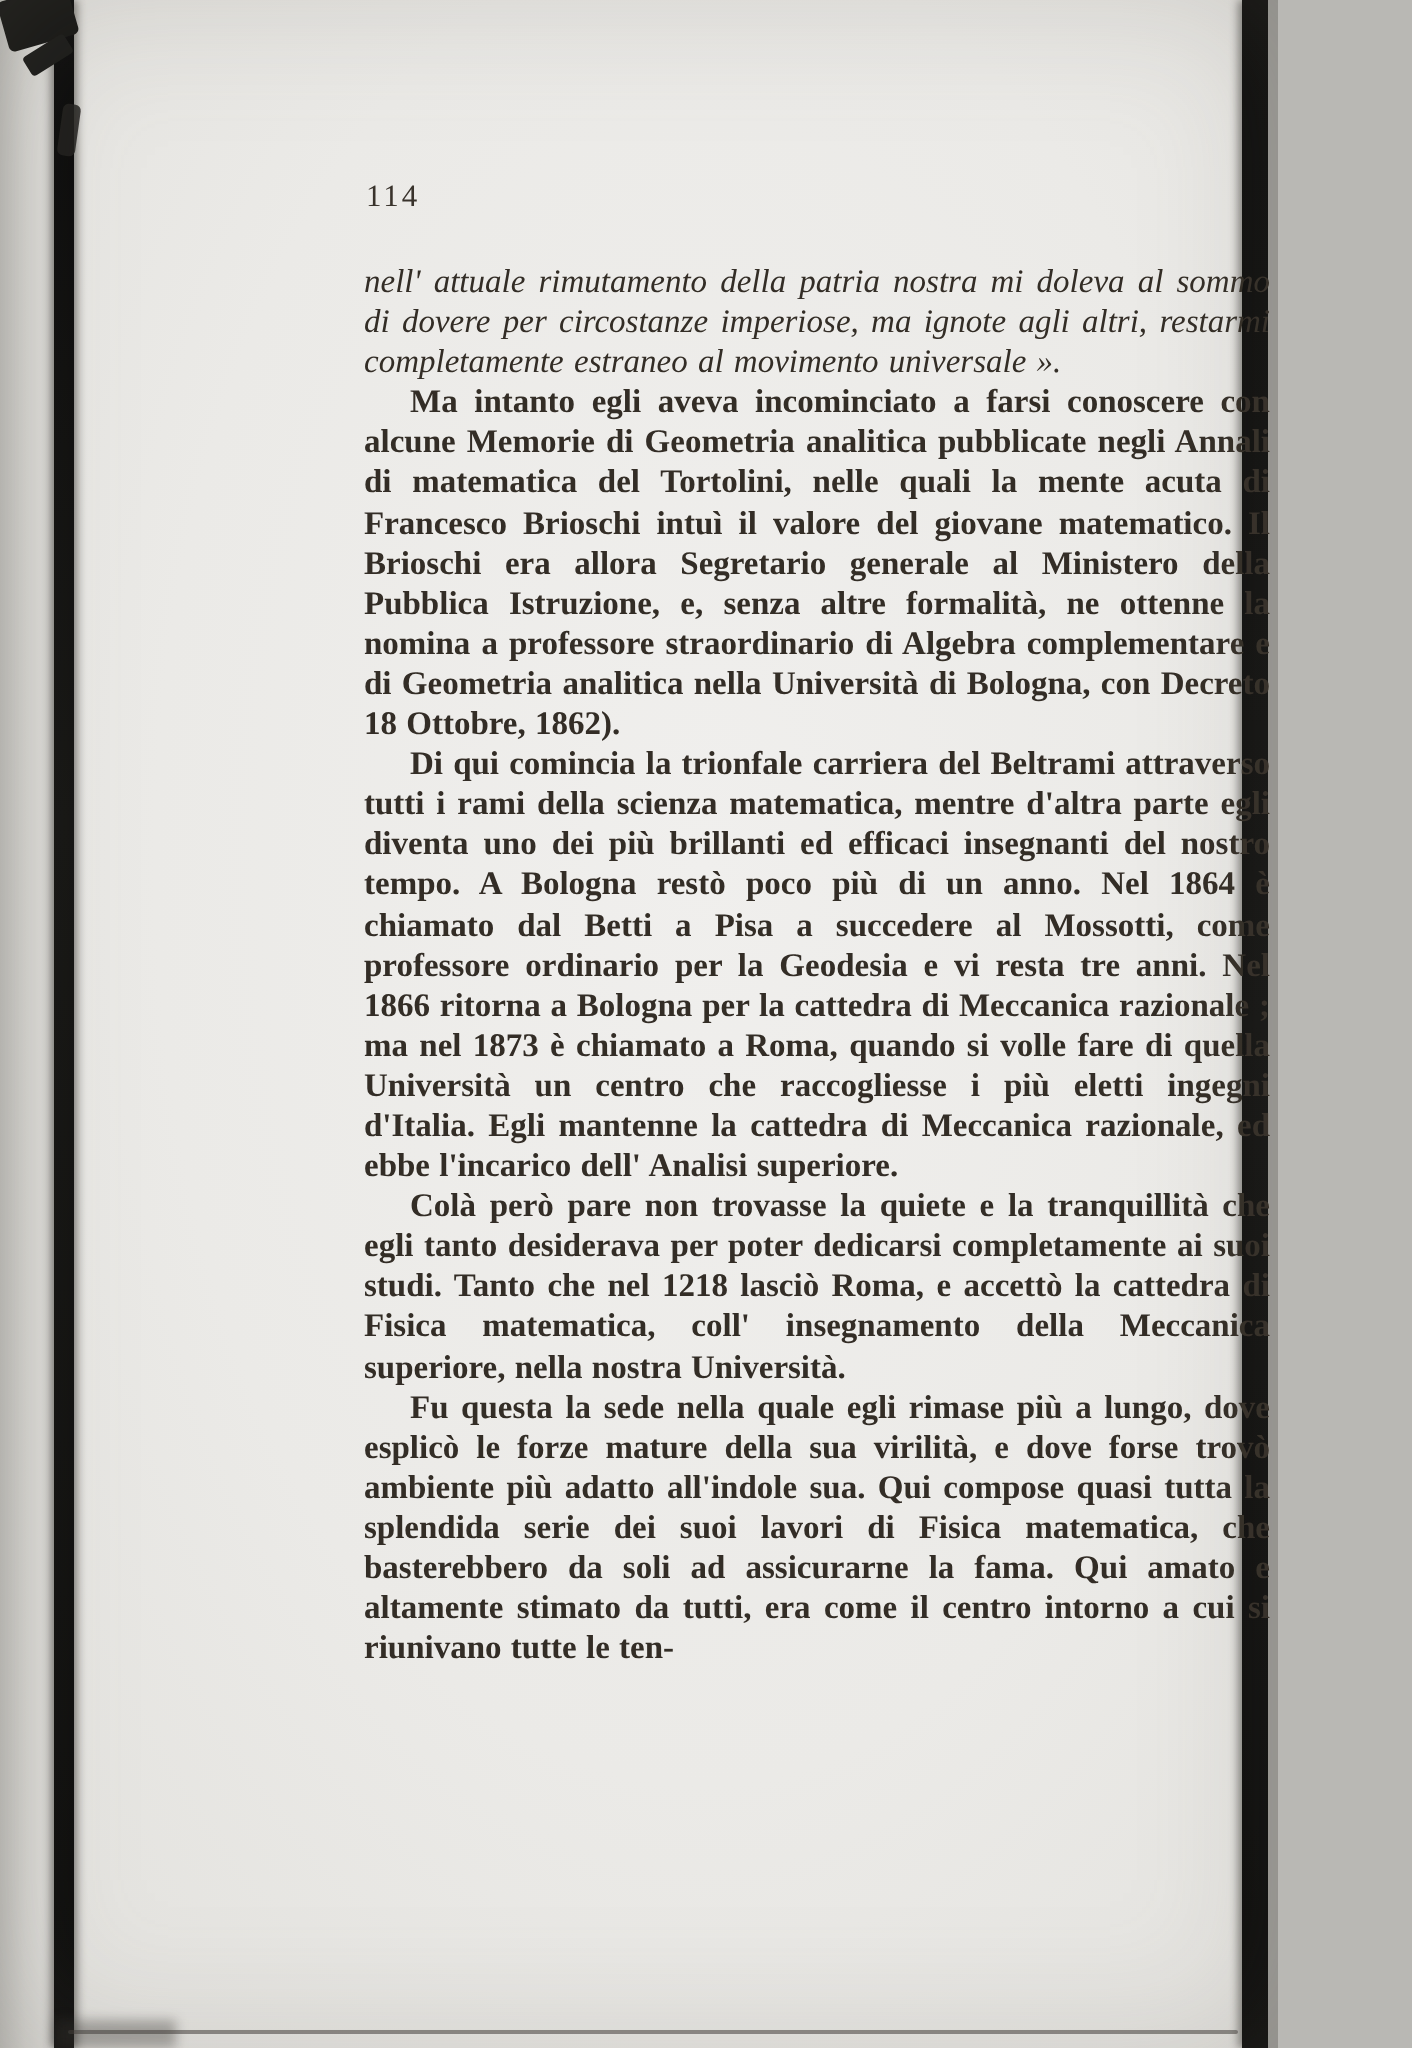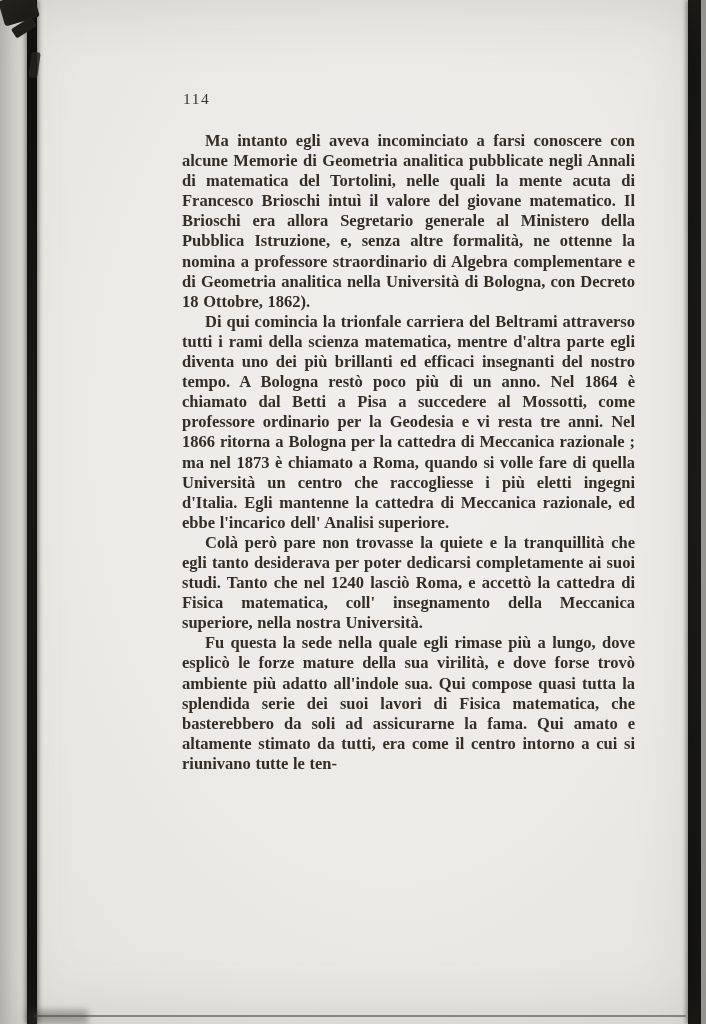--- a/index.html
+++ b/index.html
@@ -4,21 +4,21 @@
 <style>
   * { margin: 0; padding: 0; box-sizing: border-box; }
   html, body {
     width: 706px; height: 1024px;
     overflow: hidden;
     font-family: "Liberation Serif", "DejaVu Serif", serif;
     background: #b9b8b4;
   }
   .scan-page {
     position: relative;
-    width: 706px; height: 1024px;
+    width: 639px; height: 1024px;
     background:
       radial-gradient(ellipse at 55% 42%, #f0efed 0%, #ebeae7 55%, #e2e1dd 100%);
     overflow: hidden;
   }
   
   .scan-page::after {
     content: "";
     position: absolute; inset: 0;
     box-shadow: inset 0 0 70px rgba(115,110,100,.22);
     pointer-events: none;
@@ -126,19 +126,20 @@
 
   <div class="binding-strip-right"></div>
   <div class="right-sliver"></div>
 
   <div class="bottom-smudge"></div>
   <div class="bottom-edge-line"></div>
 
   <div class="page-number">114</div>
 
   <div class="text-block">
+    <p class="ital">nell' attuale rimutamento della patria nostra mi doleva al sommo di dovere per circostanze imperiose, ma ignote agli altri, restarmi completamente estraneo al movimento universale ».</p>
     <p class="ind">Ma intanto egli aveva incominciato a farsi conoscere con alcune Memorie di Geometria analitica pubblicate negli Annali di matematica del Tortolini, nelle quali la mente acuta di Francesco Brioschi intuì il valore del giovane matematico. Il Brioschi era allora Segretario generale al Ministero della Pubblica Istruzione, e, senza altre formalità, ne ottenne la nomina a professore straordinario di Algebra complementare e di Geometria analitica nella Università di Bologna, con Decreto 18 Ottobre, 1862).</p>
     <p class="ind">Di qui comincia la trionfale carriera del Beltrami attraverso tutti i rami della scienza matematica, mentre d'altra parte egli diventa uno dei più brillanti ed efficaci insegnanti del nostro tempo. A Bologna restò poco più di un anno. Nel 1864 è chiamato dal Betti a Pisa a succedere al Mossotti, come professore ordinario per la Geodesia e vi resta tre anni. Nel 1866 ritorna a Bologna per la cattedra di Meccanica razionale ; ma nel 1873 è chiamato a Roma, quando si volle fare di quella Università un centro che raccogliesse i più eletti ingegni d'Italia. Egli mantenne la cattedra di Meccanica razionale, ed ebbe l'incarico dell' Analisi superiore.</p>
-    <p class="ind">Colà però pare non trovasse la quiete e la tranquillità che egli tanto desiderava per poter dedicarsi completamente ai suoi studi. Tanto che nel 1240 lasciò Roma, e accettò la cattedra di Fisica matematica, coll' insegnamento della Meccanica superiore, nella nostra Università.</p>
+    <p class="ind">Colà però pare non trovasse la quiete e la tranquillità che egli tanto desiderava per poter dedicarsi completamente ai suoi studi. Tanto che nel 1218 lasciò Roma, e accettò la cattedra di Fisica matematica, coll' insegnamento della Meccanica superiore, nella nostra Università.</p>
     <p class="ind">Fu questa la sede nella quale egli rimase più a lungo, dove esplicò le forze mature della sua virilità, e dove forse trovò ambiente più adatto all'indole sua. Qui compose quasi tutta la splendida serie dei suoi lavori di Fisica matematica, che basterebbero da soli ad assicurarne la fama. Qui amato e altamente stimato da tutti, era come il centro intorno a cui si riunivano tutte le ten-</p>
   </div>
 
 </div>
 
 </body></html>

